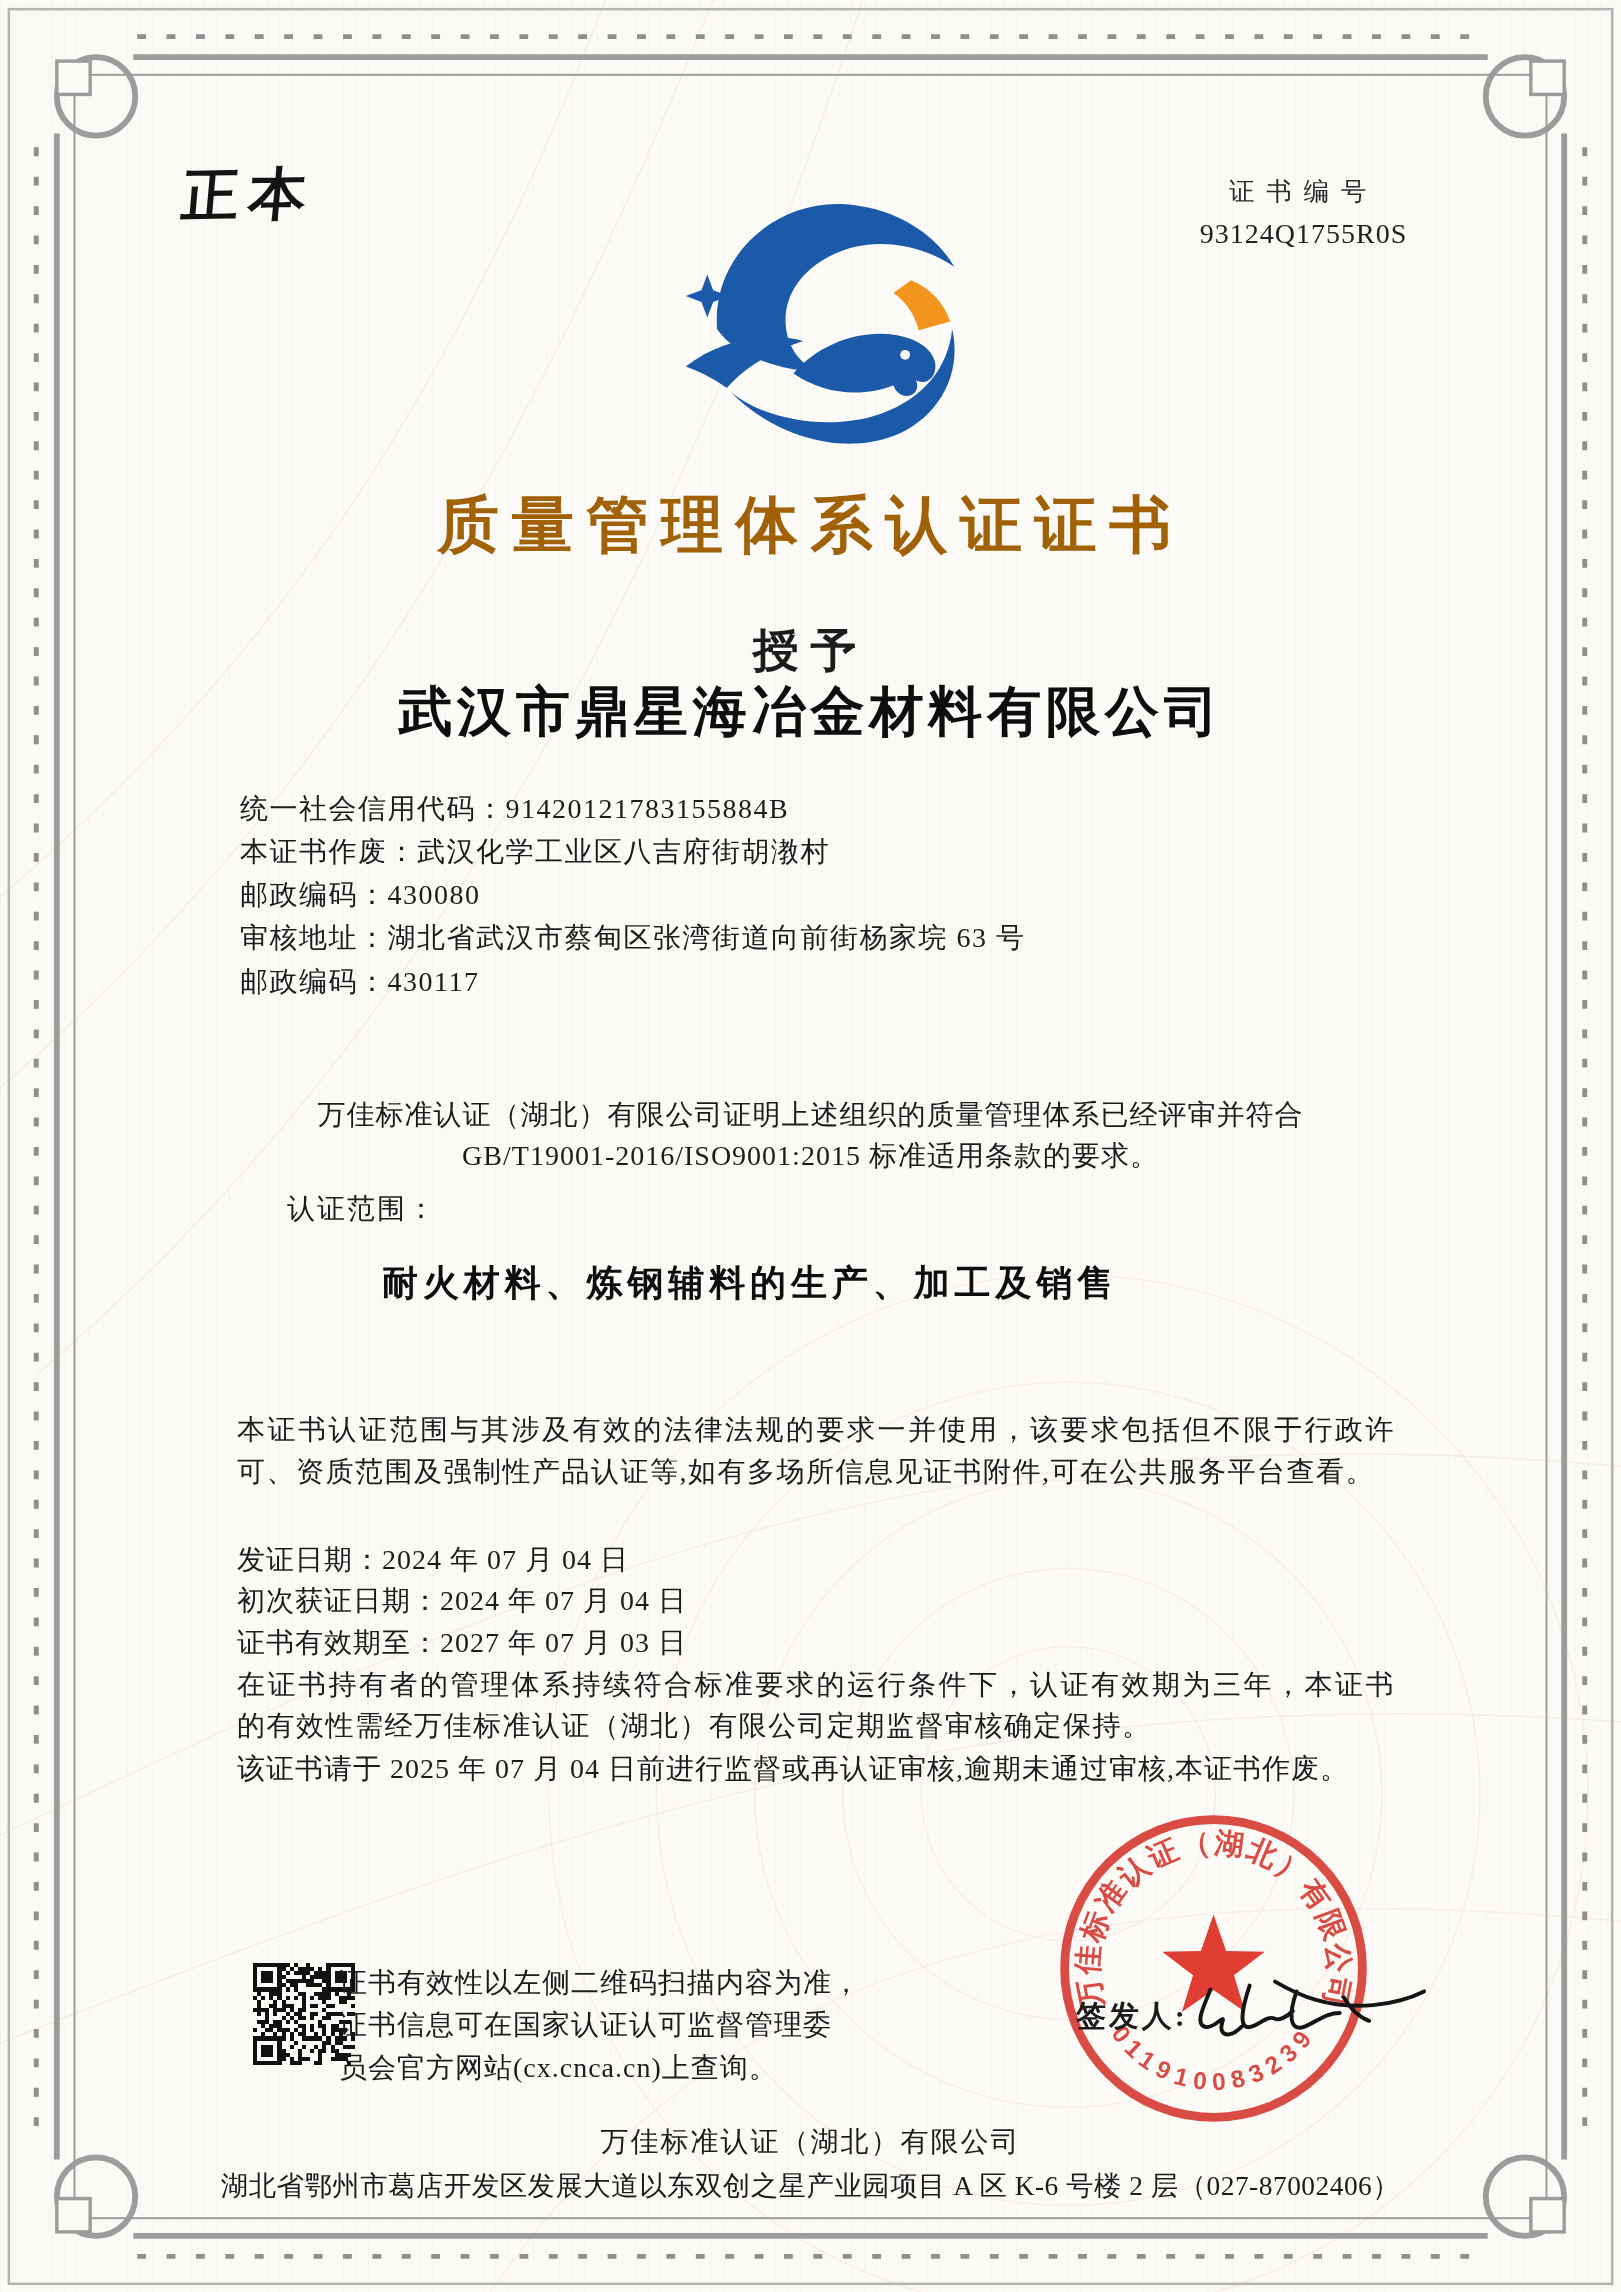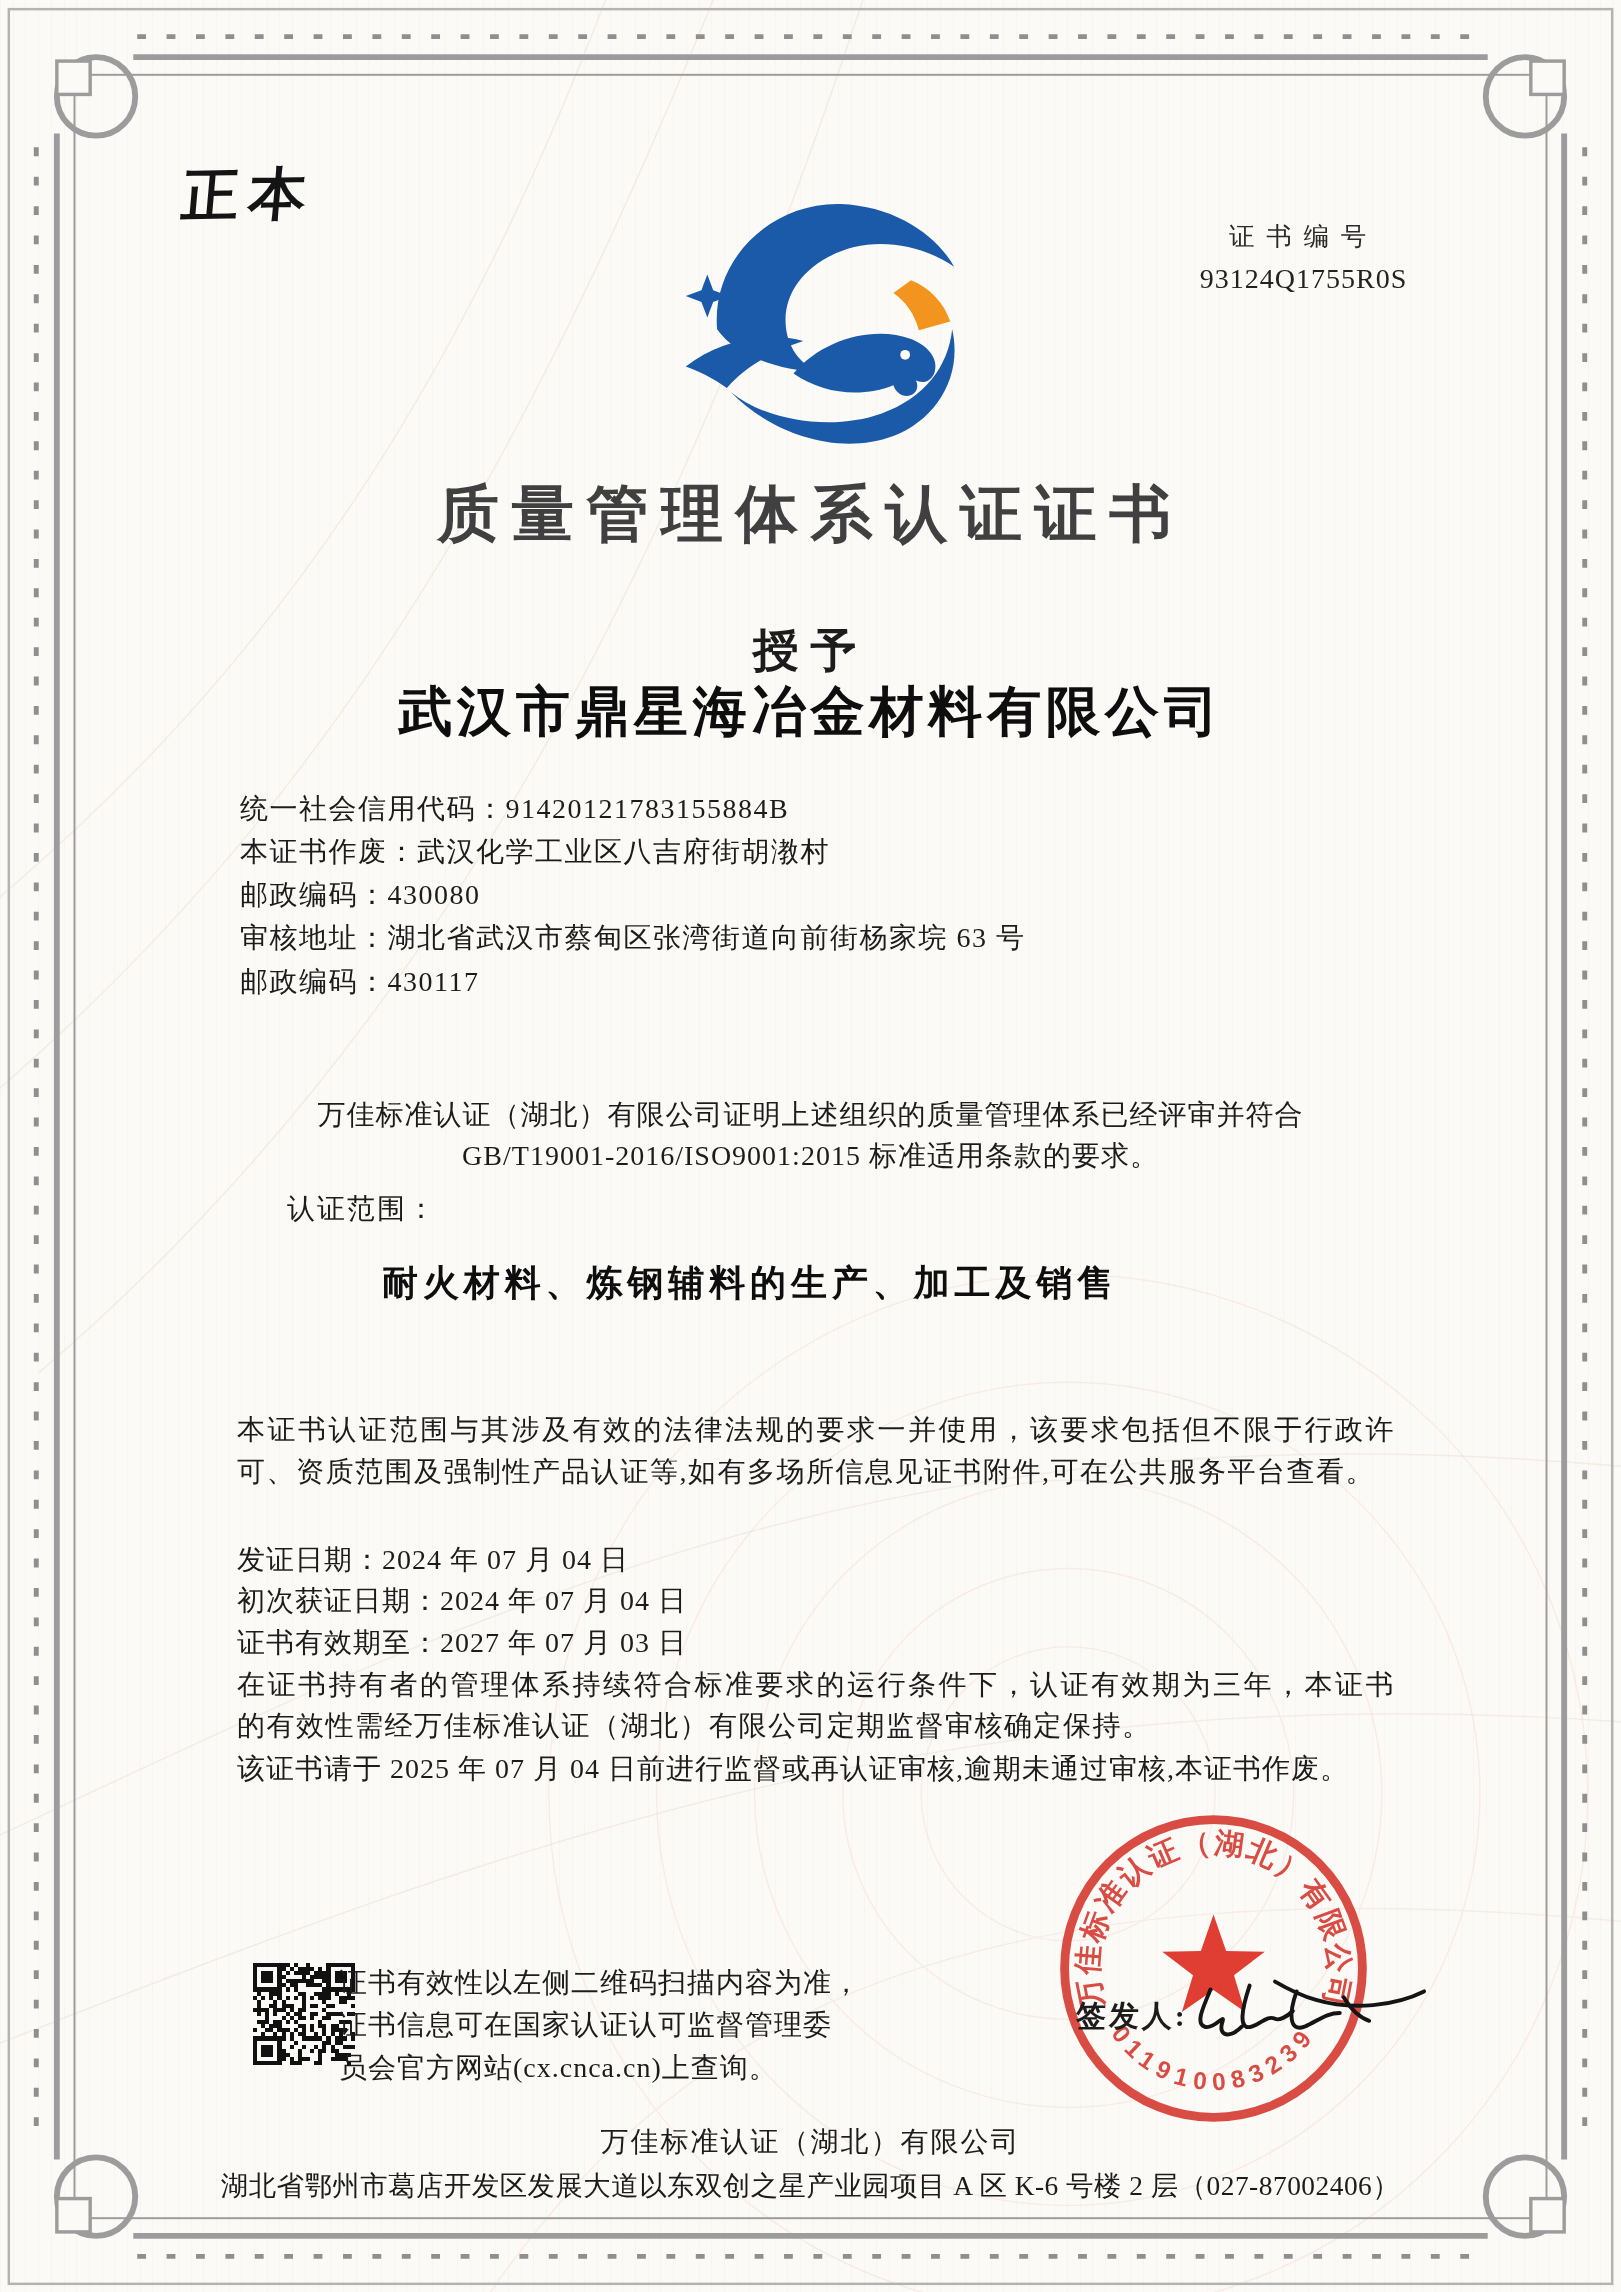--- a/index.html
+++ b/index.html
@@ -13,24 +13,24 @@
     content:"";position:absolute;inset:0;z-index:0;pointer-events:none;
     background:repeating-linear-gradient(90deg,rgba(190,178,160,0.07) 0 1px,transparent 1px 12.7px);
   }
   .abs{position:absolute;}
   .t{position:absolute;white-space:nowrap;color:#1c1c1c;z-index:2;}
   .center{left:0;width:1621px;text-align:center;}
   .copy-label{
     left:182px;top:157px;font-size:57px;font-weight:bold;
     transform:skewX(-6deg) rotate(-1deg);letter-spacing:9.8px;color:#141414;
   }
-  .certno-wrap{left:1137px;top:174px;width:333px;text-align:center;z-index:2;position:absolute;margin-top:45px;}
+  .certno-wrap{left:1137px;top:174px;width:333px;text-align:center;z-index:2;position:absolute;}
   .certno-label{font-size:25.5px;letter-spacing:11.8px;color:#2a2a2a;}
   .certno-value{font-size:28px;margin-top:8.8px;letter-spacing:1px;color:#222;}
-  .title{top:472px;font-size:62px;font-weight:bold;letter-spacing:12.7px;color:#404040;}
+  .title{top:483px;font-size:62px;font-weight:bold;letter-spacing:12.7px;color:#a16207;}
   .grant{top:604px;font-size:46px;font-weight:bold;letter-spacing:11.8px;margin-top:16px;}
   .company{top:676px;font-size:54px;font-weight:bold;letter-spacing:4.9px;color:#0e0e0e;}
   .info-line{left:240px;font-size:28px;letter-spacing:1.5px;}
   .stmt{font-size:28px;letter-spacing:1px;}
   .scope-label{left:240px;top:1190px;font-size:28px;letter-spacing:2px;margin-left:47px;}
   .scope-text{left:382px;top:1259px;font-size:36px;font-weight:bold;letter-spacing:4.9px;color:#0e0e0e;}
   .body-line{left:237px;font-size:28px;letter-spacing:2.5px;}
   .qr-note{left:339px;font-size:28px;letter-spacing:1px;}
   .issuer{left:1076px;top:1996px;font-size:30px;letter-spacing:2.9px;z-index:5;font-weight:bold;}
   .footer-org{top:2123px;font-size:28px;letter-spacing:2px;}

